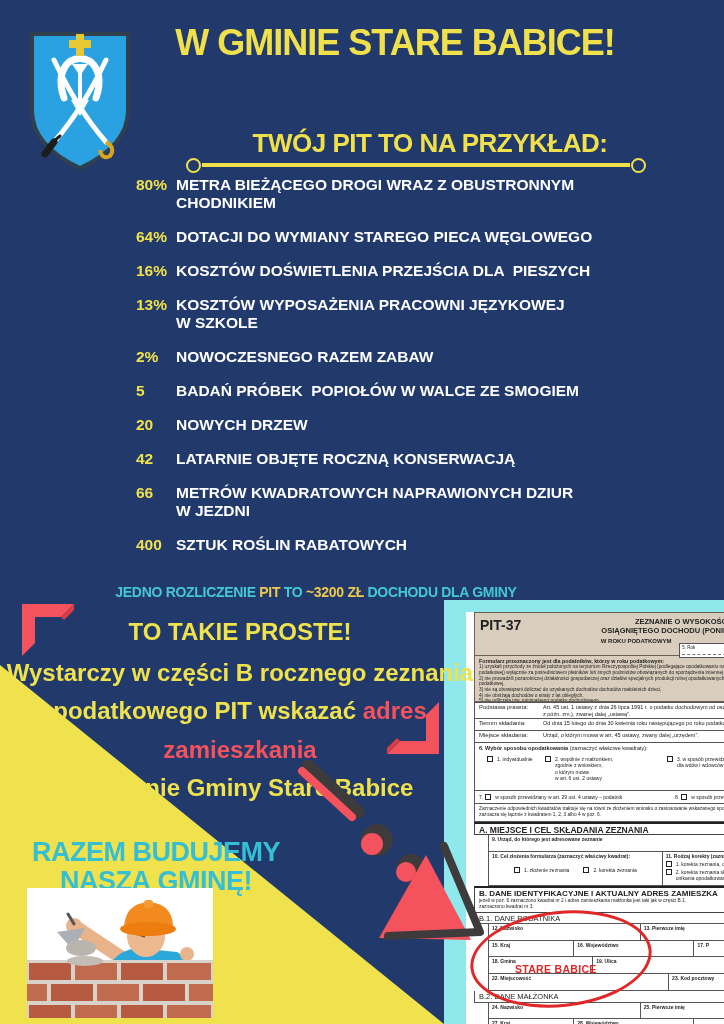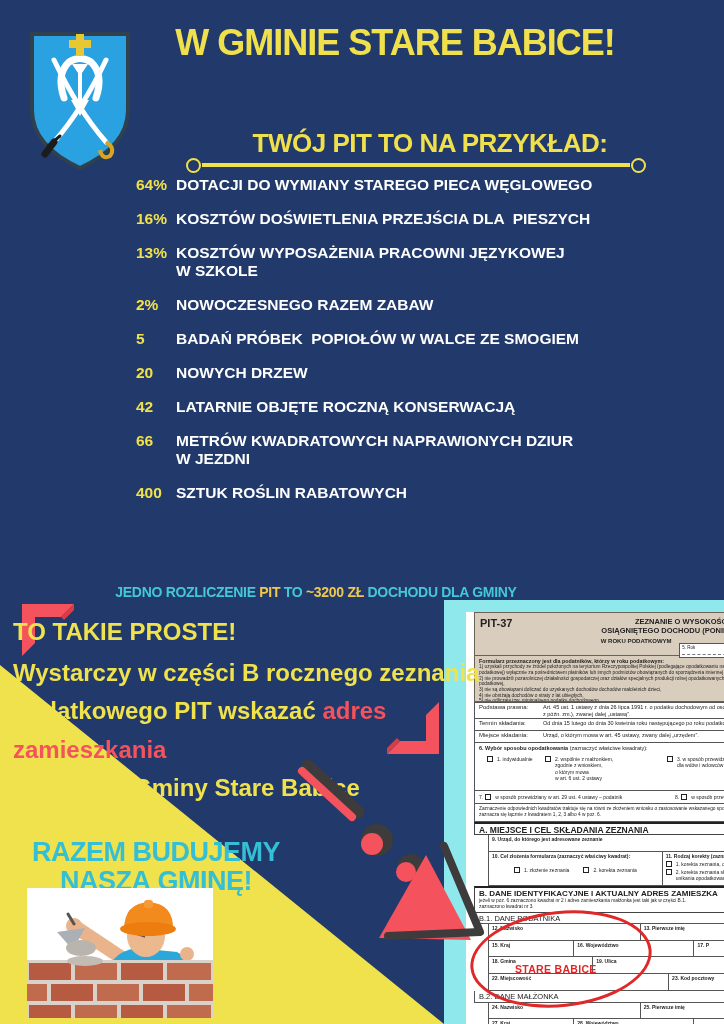--- a/index.html
+++ b/index.html
@@ -29,37 +29,37 @@
   
   .banner{
     position:absolute;left:0;top:566px;width:632px;text-align:center;
     font-weight:bold;font-size:14px;letter-spacing:-0.3px;white-space:nowrap;margin-top:18px;
   }
   .banner .seg.cyan{color:#45c7da;}
   .banner .seg.gold{color:#eec94e;}
   
   .yellow-tri{position:absolute;left:0;top:660px;width:444px;height:364px;}
   .bracket{position:absolute;}
-  .promo{position:absolute;left:13px;top:618px;width:468px;text-align:left;z-index:3;}
+  .promo{position:absolute;left:6px;top:618px;width:468px;text-align:center;z-index:3;}
   .promo-headline{color:#efe24d;font-weight:bold;font-size:24px;margin-bottom:8px;}
   .promo-line{color:#efe24d;font-weight:bold;font-size:24px;line-height:1.6;}
   .promo-line .red{color:#f4525c;}
   .slogan{
     position:absolute;left:6px;top:838px;width:300px;text-align:center;z-index:3;
     color:#35bfd4;font-weight:bold;font-size:27px;line-height:1.06;letter-spacing:-0.5px;
   }
   .photo{position:absolute;left:27px;top:888px;width:186px;height:130px;z-index:3;}
   .arrow-art{position:absolute;left:278px;top:752px;width:212px;height:200px;z-index:6;}
   
   .form-frame{position:absolute;left:444px;top:600px;width:300px;height:424px;background:#8fe9ec;z-index:1;}
   .form-page{position:absolute;left:22px;top:12px;width:340px;height:412px;background:#ffffff;padding-left:8px;box-sizing:content-box;}
   .fp-content{position:relative;width:332px;color:#222;}
   .fp-content *{box-sizing:border-box;}
   .fh{position:relative;height:44px;background:#d9cdbd;border:1px solid #6b6257;}
-  .fh-id{position:absolute;left:5px;top:4px;font-size:11px;font-weight:bold;color:#222;}
+  .fh-id{position:absolute;left:5px;top:4px;font-size:14px;font-weight:bold;color:#222;}
   .fh-title{position:absolute;left:92px;top:4px;width:230px;text-align:center;font-size:7.5px;font-weight:bold;line-height:1.2;}
   .fh-year{position:absolute;left:92px;top:25px;width:230px;text-align:center;font-size:6px;font-weight:bold;}
   .fh-yearbox{display:inline-block;vertical-align:-6px;margin-left:6px;width:84px;height:15px;background:#fff;border:1px solid #555;font-size:4.5px;font-weight:normal;text-align:left;padding:1px 2px;}
   .fh-yearline{display:block;margin-top:4px;border-bottom:1px dashed #777;width:70px;}
   .fi{height:46px;background:#d9cdbd;border:1px solid #6b6257;border-top:none;padding:2px 4px;overflow:hidden;}
   .fi-head{font-size:5.3px;font-weight:bold;line-height:1.2;}
   .fi-line{font-size:4.8px;line-height:1.18;white-space:nowrap;overflow:hidden;}
   .fl{border-left:1px solid #555;border-right:1px solid #555;}
   .fl-row{display:flex;border-bottom:1px solid #555;padding:1px 4px;min-height:12px;}
   .fl-row:first-child{border-top:1px solid #555;}
@@ -121,20 +121,25 @@
   </div>
   <div class="subtitle">TWÓJ PIT TO NA PRZYKŁAD:</div>
   <div class="decor">
     <span class="ring"></span>
     <span class="bar"></span>
     <span class="ring"></span>
   </div>
 
   <div class="examples" id="examples-list">
       <div class="example-row">
+        <span class="example-value">80%</span>
+        <span class="example-text">METRA BIEŻĄCEGO DROGI WRAZ Z OBUSTRONNYM
+CHODNIKIEM</span>
+      </div>
+      <div class="example-row">
         <span class="example-value">64%</span>
         <span class="example-text">DOTACJI DO WYMIANY STAREGO PIECA WĘGLOWEGO</span>
       </div>
       <div class="example-row">
         <span class="example-value">16%</span>
         <span class="example-text">KOSZTÓW DOŚWIETLENIA PRZEJŚCIA DLA  PIESZYCH</span>
       </div>
       <div class="example-row">
         <span class="example-value">13%</span>
         <span class="example-text">KOSZTÓW WYPOSAŻENIA PRACOWNI JĘZYKOWEJ

